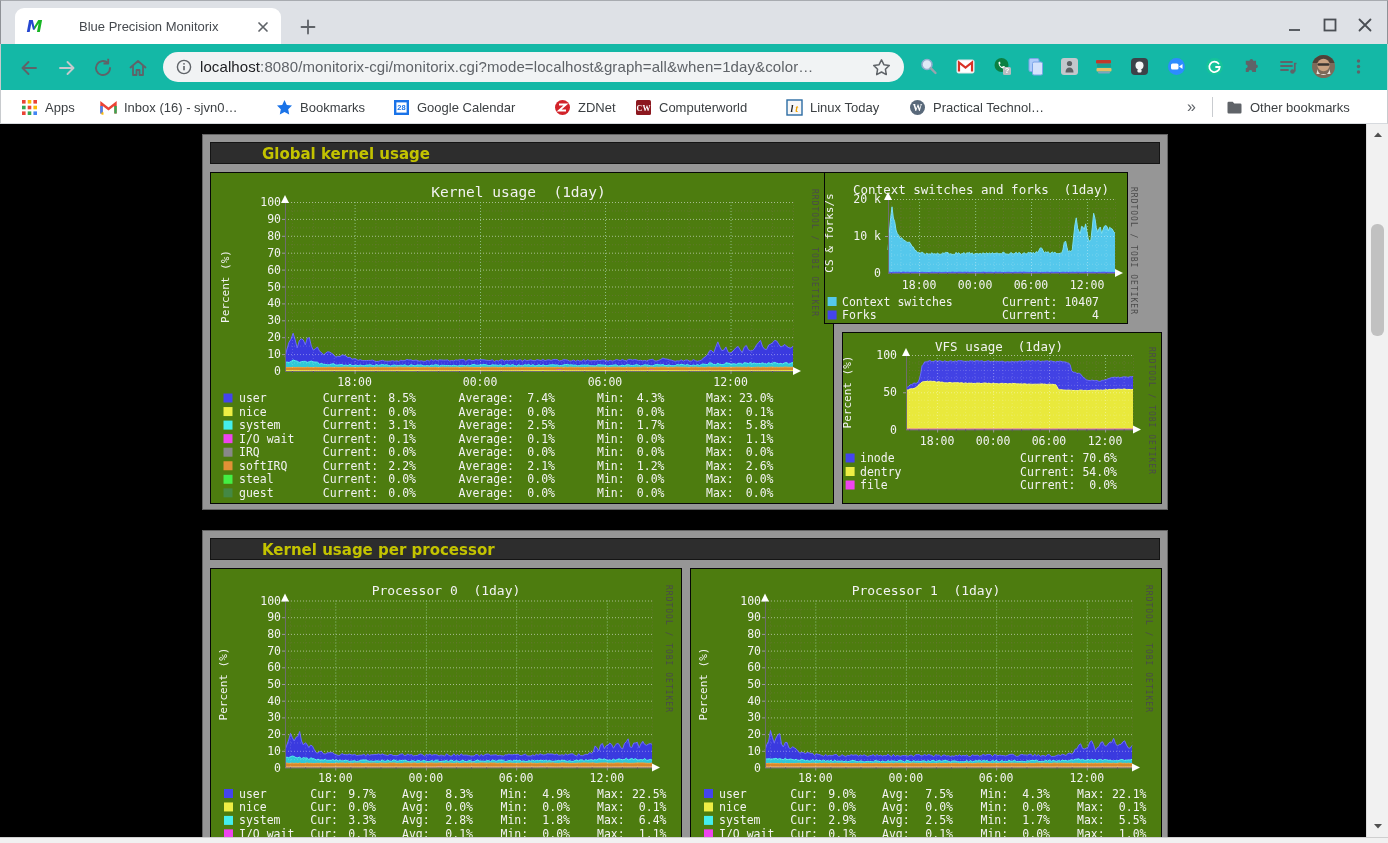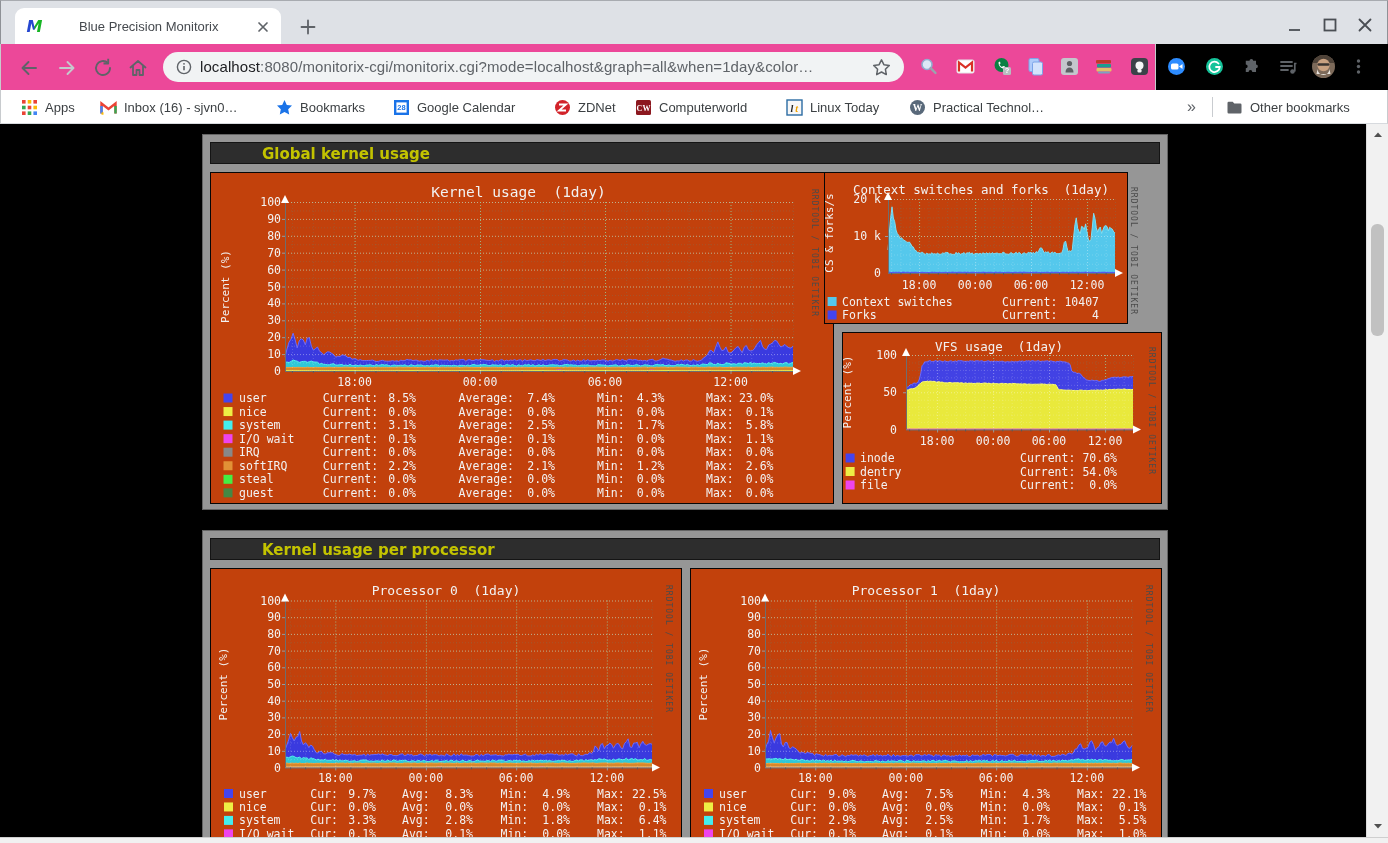--- a/index.html
+++ b/index.html
@@ -9,39 +9,39 @@
 
   
   .tabstrip { position:absolute; left:0; top:0; width:1388px; height:44px; background:#dee1e6; border-top:1px solid #a8abb0; border-left:1px solid #8e9196; border-right:1px solid #8e9196; }
   .tab { position:absolute; left:14px; top:7px; width:266px; height:37px; background:#fff; border-radius:9px 9px 0 0; }
   .tab-fav { position:absolute; left:11px; top:10px; width:17px; height:17px; }
   .tab-title { position:absolute; left:40px; top:11px; font-size:13px; color:#45494e; white-space:nowrap;margin-left:24px; }
   .tab-close { position:absolute; left:240px; top:11px; width:16px; height:16px; }
   .newtab-btn { position:absolute; left:297px; top:16px; width:20px; height:20px; }
   .wctl { position:absolute; top:12px; width:24px; height:24px; }
 
-  .toolbar { position:absolute; left:0; top:44px; width:1156px; height:46px; background:#ec4899; border-left:1px solid #c8cbce; border-right:1px solid #c8cbce; }
+  .toolbar { position:absolute; left:0; top:44px; width:1388px; height:46px; background:#14b8a6; border-left:1px solid #c8cbce; border-right:1px solid #c8cbce; }
   .tb-icon { position:absolute; top:13px; width:22px; height:22px; }
   .omnibox { position:absolute; left:162px; top:8px; width:741px; height:30px; background:#f1f3f4; border-radius:15px; }
   .url-text { position:absolute; left:37px; top:6px; font-size:15px; white-space:nowrap; letter-spacing:0.1px; }
   .url-host { color:#202124; }
   .url-rest { color:#5f6368; }
   .ext-icon { position:absolute; top:13px; width:19px; height:19px; }
 
   .bookmarksbar { position:absolute; left:0; top:90px; width:1388px; height:34px; background:#fff; border-bottom:1px solid #d7dade; border-left:1px solid #c8cbce; border-right:1px solid #c8cbce; }
   .bm { position:absolute; top:0; height:34px; display:flex; align-items:center; gap:7px; }
   .bm-label { font-size:13px; color:#3c4043; white-space:nowrap;text-align:center; }
   .bm-ic { width:17px; height:17px; flex:0 0 auto; }
 
   
   .page-content { position:absolute; left:0; top:124px; width:1366px; height:713px; background:#000; overflow:hidden; }
   .mx-section { position:absolute; left:202px; width:966px; background:#969696; border:1px solid #646464; }
   .mx-title { position:absolute; left:7px; top:7px; width:950px; height:22px; background:#2d2d2d; border:1px solid #141414; }
   .mx-title span { position:absolute; left:11px; top:2px; font-family:"DejaVu Sans","Liberation Sans",sans-serif; font-weight:bold; font-size:15px; color:#c3c300;margin-left:40px; }
-  .mx-cell { position:absolute; background:#c2410c; border:1px solid #060606; }
+  .mx-cell { position:absolute; background:#4d7c0f; border:1px solid #060606; }
   .graph { position:absolute; left:0; top:0; }
 
   
   .vscroll { position:absolute; left:1366px; top:124px; width:22px; height:713px; background:#f1f1f1; border-left:1px solid #dcdcdc; }
   .vthumb { position:absolute; left:4px; top:100px; width:13px; height:112px; background:#c1c1c1; border-radius:6px; }
   .varrow { position:absolute; left:5px; width:12px; height:12px; }
   .bottom-strip { position:absolute; left:0; top:837px; width:1388px; height:6px; background:#f1f1f1; border-top:1px solid #cfcfcf; }
 </style>
 </head>
 <body>

